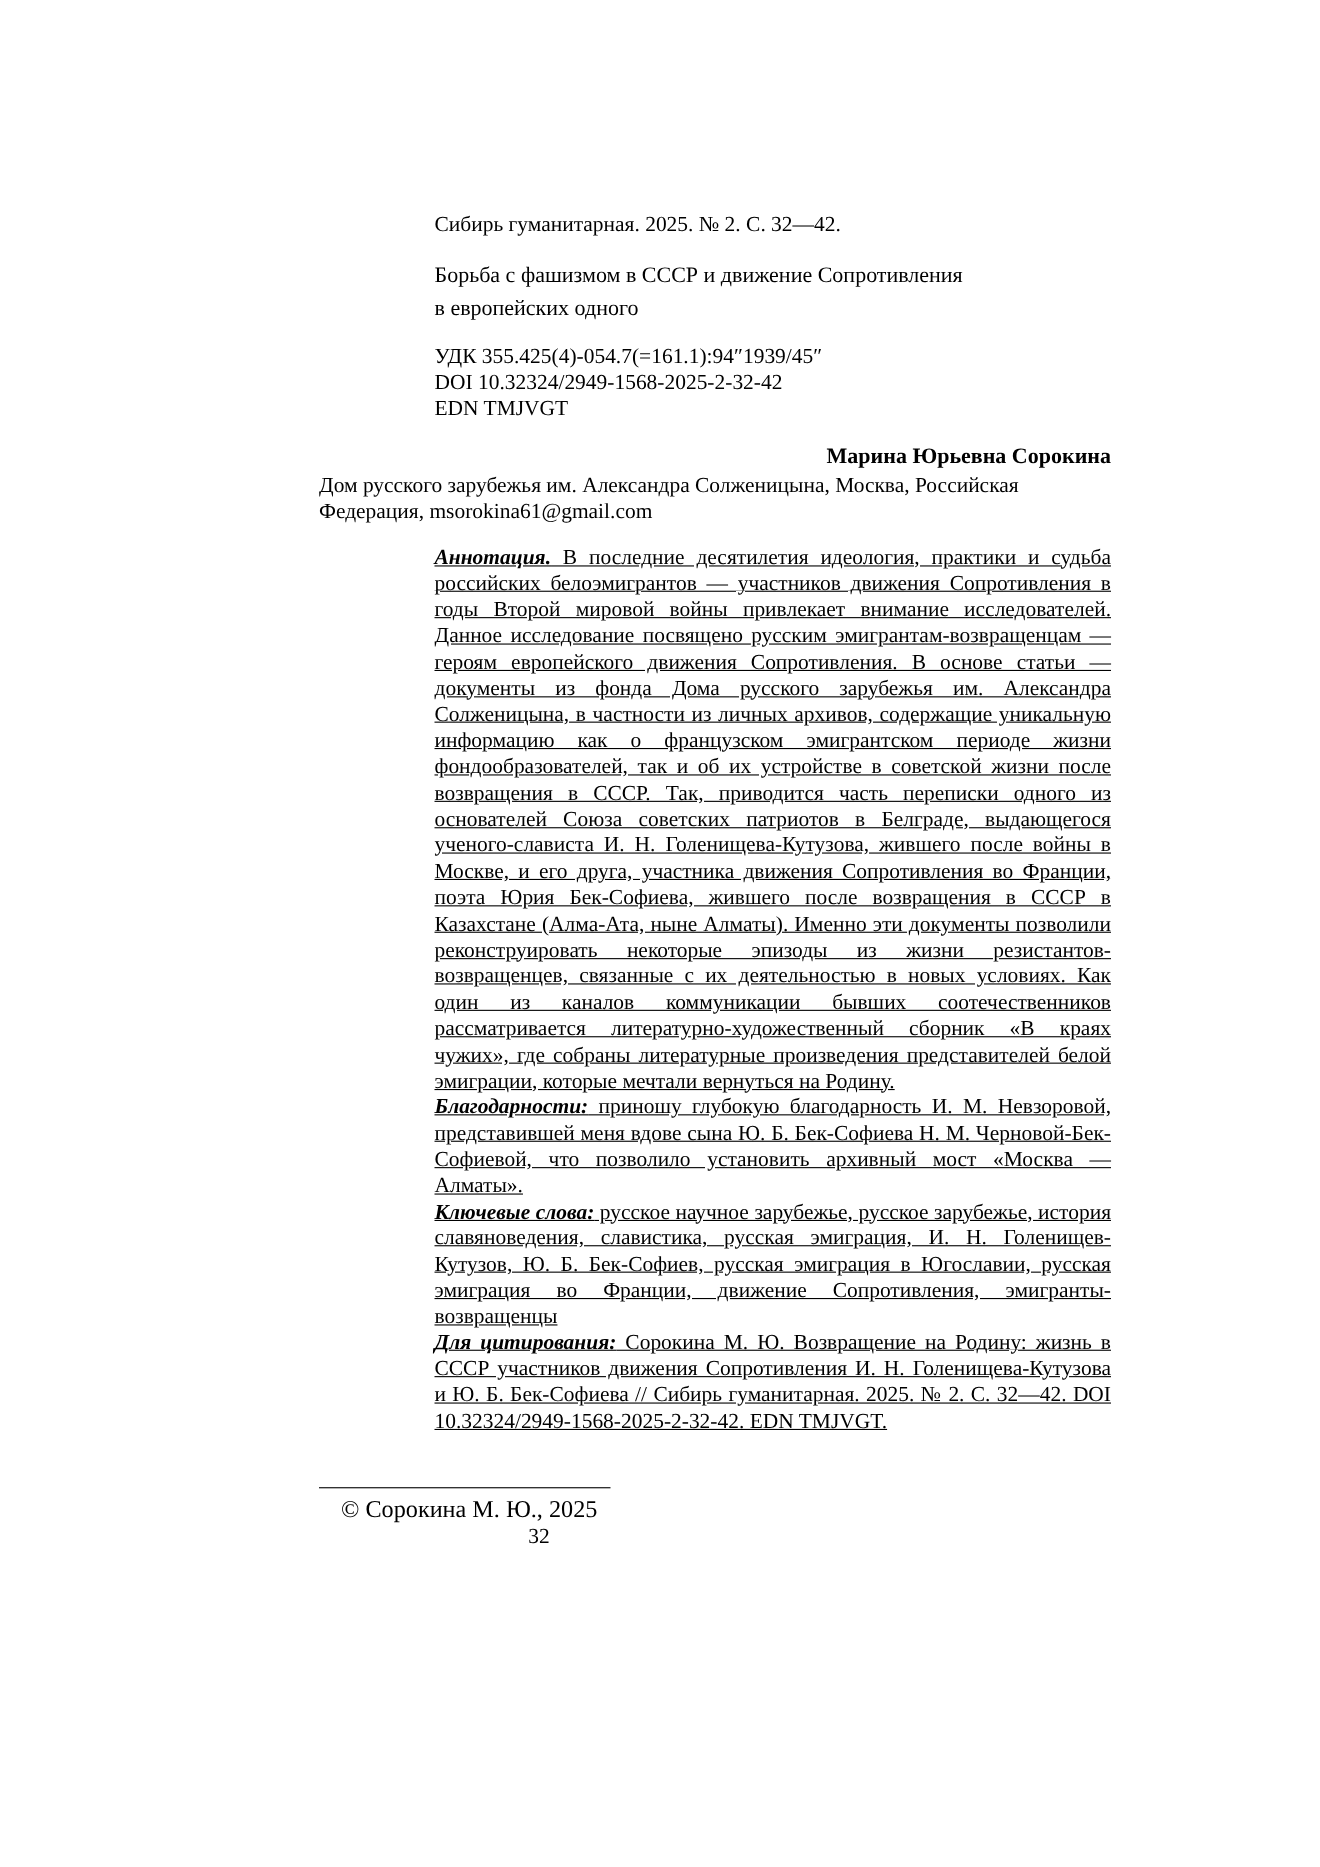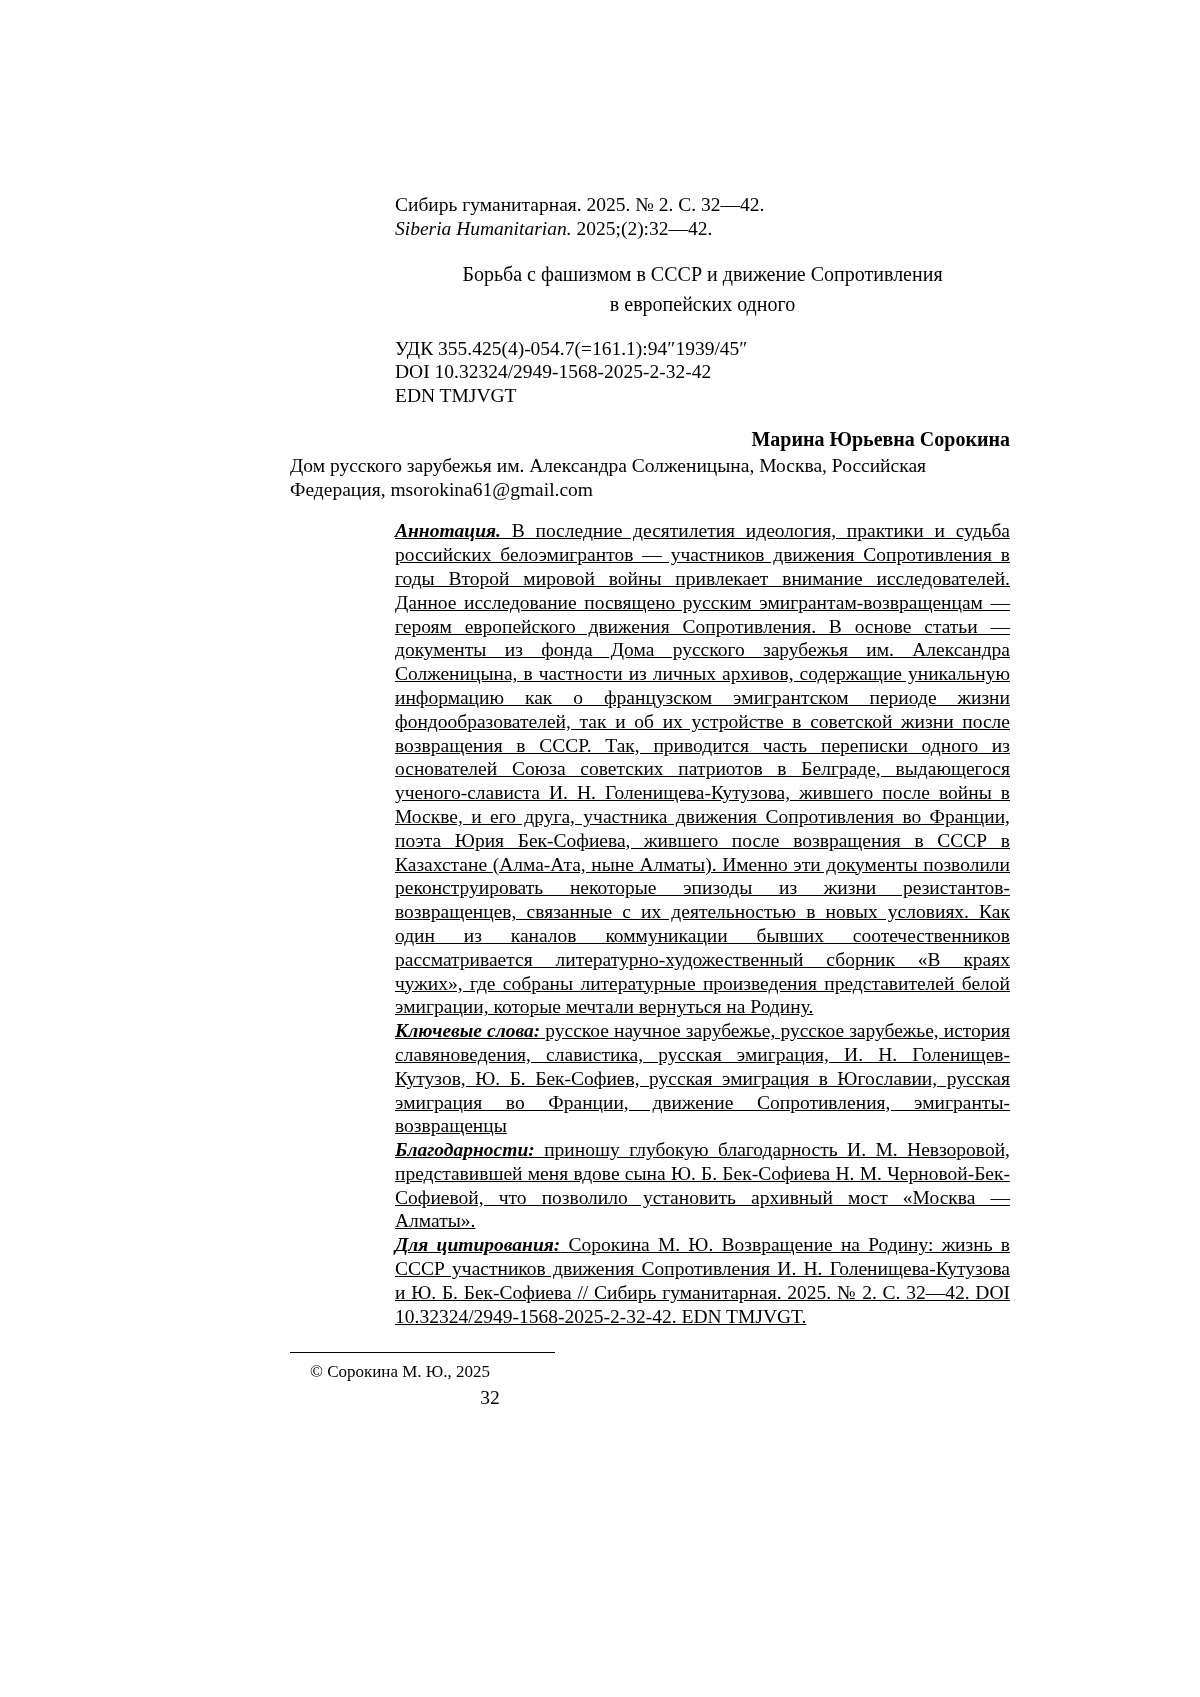--- a/index.html
+++ b/index.html
@@ -27,21 +27,20 @@
   .indented {
     margin-left: 105px;
     width: 615px;
   }
   .citation-block p {
     margin: 0;
   }
   .italic { font-style: italic; }
   .section-title {
     margin-top: 18px;
-    text-align: center;
     font-size: 20px;
     line-height: 30px;
   }
   .meta-block {
     margin-top: 18px;
   }
   .meta-block p { margin: 0; }
   .article-title {
     margin-top: 26px;
     font-weight: bold;
@@ -84,38 +83,37 @@
     width: 400px;
   }
   .footer-rule {
     width: 265px;
     height: 0;
     border-top: 1.5px solid #000;
     margin: 0 0 8px 0;
   }
   .copyright {
     margin: 0 0 0 20px;
-    font-size: 17px;
+    font-size: 22px;
     line-height: 21px;
   }
   .page-number {
     margin: 4px 0 0 0;
     font-size: 19.5px;
     text-align: center;
   }
 </style>
 </head>
 <body>
 
 <div class="page">
   <div class="content">
 
     <div class="indented citation-block">
       <p>Сибирь гуманитарная. 2025. № 2. С. 32—42.</p>
-      <p><span class="italic">Siberia Humanitarian.</span><span> 2025;(2):32—42.</span></p>
     </div>
 
     <div class="indented section-title">
       <div>Борьба с фашизмом в СССР и движение Сопротивления</div>
       <div>в европейских одного</div>
     </div>
 
     <div class="indented meta-block">
       <p>УДК 355.425(4)-054.7(=161.1):94″1939/45″</p>
       <p>DOI 10.32324/2949-1568-2025-2-32-42</p>
@@ -123,22 +121,22 @@
     </div>
 
 
     <div class="author-block">
       <p class="author-name">Марина Юрьевна Сорокина</p>
       <p class="affiliation">Дом русского зарубежья им. Александра Солженицына, Москва, Российская Федерация, msorokina61@gmail.com</p>
     </div>
 
     <div class="indented abstract-area">
       <p><span class="para-label">Аннотация.</span><span> В последние десятилетия идеология, практики и судьба российских белоэмигрантов — участников движения Сопротивления в годы Второй мировой войны привлекает внимание исследователей. Данное исследование посвящено русским эмигрантам-возвращенцам — героям европейского движения Сопротивления. В основе статьи — документы из фонда Дома русского зарубежья им. Александра Солженицына, в частности из личных архивов, содержащие уникальную информацию как о французском эмигрантском периоде жизни фондообразователей, так и об их устройстве в советской жизни после возвращения в СССР. Так, приводится часть переписки одного из основателей Союза советских патриотов в Белграде, выдающегося ученого-слависта И. Н. Голенищева-Кутузова, жившего после войны в Москве, и его друга, участника движения Сопротивления во Франции, поэта Юрия Бек-Софиева, жившего после возвращения в СССР в Казахстане (Алма-Ата, ныне Алматы). Именно эти документы позволили реконструировать некоторые эпизоды из жизни резистантов-возвращенцев, связанные с их деятельностью в новых условиях. Как один из каналов коммуникации бывших соотечественников рассматривается литературно-художественный сборник «В краях чужих», где собраны литературные произведения представителей белой эмиграции, которые мечтали вернуться на Родину.</span></p>
+      <p><span class="para-label">Благодарности:</span><span> приношу глубокую благодарность И. М. Невзоровой, представившей меня вдове сына Ю. Б. Бек-Софиева Н. М. Черновой-Бек-Софиевой, что позволило установить архивный мост «Москва — Алматы».</span></p>
       <p><span class="para-label">Ключевые слова:</span><span> русское научное зарубежье, русское зарубежье, история славяноведения, славистика, русская эмиграция, И. Н. Голенищев-Кутузов, Ю. Б. Бек-Софиев, русская эмиграция в Югославии, русская эмиграция во Франции, движение Сопротивления, эмигранты-возвращенцы</span></p>
-      <p><span class="para-label">Благодарности:</span><span> приношу глубокую благодарность И. М. Невзоровой, представившей меня вдове сына Ю. Б. Бек-Софиева Н. М. Черновой-Бек-Софиевой, что позволило установить архивный мост «Москва — Алматы».</span></p>
       <p><span class="para-label">Для цитирования:</span><span> Сорокина М. Ю. Возвращение на Родину: жизнь в СССР участников движения Сопротивления И. Н. Голенищева-Кутузова и Ю. Б. Бек-Софиева // Сибирь гуманитарная. 2025. № 2. С. 32—42. DOI 10.32324/2949-1568-2025-2-32-42. EDN TMJVGT.</span></p>
     </div>
 
   </div>
 
   <div class="footer">
     <div class="footer-rule"></div>
     <p class="copyright">© Сорокина М. Ю., 2025</p>
     <p class="page-number">32</p>
   </div>

